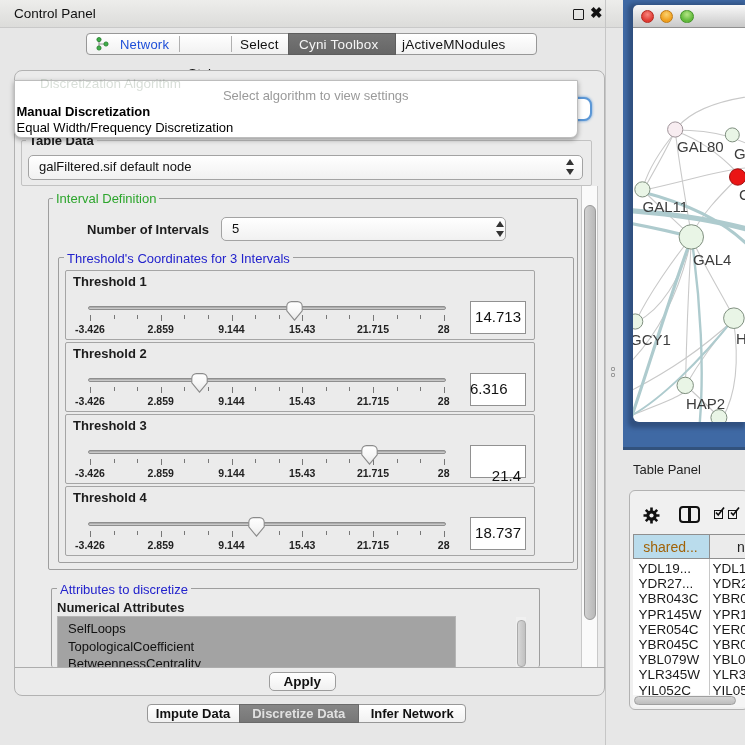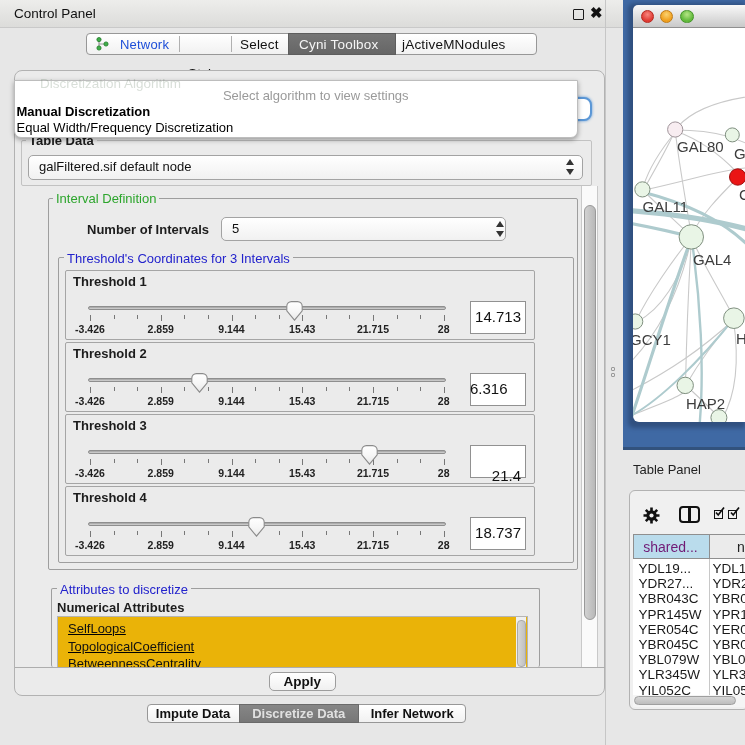--- a/index.html
+++ b/index.html
@@ -195,21 +195,21 @@
         <stop offset="1" stop-color="#e8e8e8"></stop>
       </linearGradient>
     </defs>
     <path d="M0.8 5.2 a4.6 4.6 0 0 1 4.6 -4.6 h6.2 a4.6 4.6 0 0 1 4.6 4.6 v4.6 L8.5 19.2 L0.8 9.8 Z" fill="url(#th4)" stroke="#8a8a8a" stroke-width="1.1"></path>
   </svg>
 <div class="abs" style="left:470px;top:516.5px;width:55.5px;height:33px;background:#fff;border:1px solid #919191;"></div>
 <div class="abs" style="left:470px;top:524.0px;width:51px;text-align:right;font-size:15px;color:#111;">18.737</div>
 <div class="abs" style="left:51px;top:588px;width:489px;height:79px;border:1px solid #9e9e9e;border-radius:2px;border-bottom:none;"></div>
 <div class="abs" style="left:57px;top:581.5px;font-size:13px;color:#2222cc;background:#ebebeb;padding:0 3px;">Attributes to discretize</div>
 <div class="abs" style="left:57px;top:599.5px;font-size:13px;font-weight:bold;color:#1c1c1c;">Numerical Attributes</div>
-<div class="abs" style="left:57px;top:616px;width:471px;height:51px;background:#eab308;border:1px solid #b5b5b5;border-bottom:none;overflow:hidden;text-decoration:underline;">
+<div class="abs" style="left:57px;top:616px;width:399px;height:51px;background:#a3a3a3;border:1px solid #b5b5b5;border-bottom:none;overflow:hidden;">
     <div style="padding:3px 0 0 10px;font-size:13px;color:#111;line-height:17.5px;">SelfLoops<br>TopologicalCoefficient<br>BetweennessCentrality</div>
   </div>
 <div class="abs" style="left:516px;top:617px;width:10px;height:50px;background:#f0f0f0;"></div>
 <div class="abs" style="left:516.5px;top:620px;width:9px;height:47px;background:linear-gradient(90deg,#d8d8d8,#c0c0c0);border:1px solid #aaa;border-radius:4px;"></div>
 <div class="abs" style="left:269px;top:671.5px;width:66.5px;height:19.5px;background:linear-gradient(#ffffff,#f0f0f0);border:1px solid #9d9d9d;border-radius:5px;"></div>
 <div class="abs" style="left:269px;top:673.5px;width:66.5px;text-align:center;font-size:13.5px;font-weight:bold;color:#111;">Apply</div>
 <div class="abs" style="left:147px;top:703.5px;width:319px;height:19.5px;background:linear-gradient(#ffffff,#f1f1f1);border:1px solid #979797;border-radius:4px;"></div>
 <div class="abs" style="left:239px;top:703.5px;width:119.5px;height:19.5px;background:linear-gradient(#868686,#777777);border:1px solid #6a6a6a;"></div>
 <div class="abs" style="left:147px;top:706px;width:92px;text-align:center;font-size:13px;font-weight:bold;color:#111;">Impute Data</div>
 <div class="abs" style="left:239px;top:706px;width:119.5px;text-align:center;font-size:13px;font-weight:bold;color:#e0e0e0;">Discretize Data</div>
@@ -291,21 +291,21 @@
 <div class="abs" style="left:713.5px;top:509.5px;width:9px;height:9px;border:1.5px solid #111;"></div>
 <svg class="abs" style="left:713.0px;top:504.5px;" width="13" height="13" viewBox="0 0 13 13">
     <path d="M3 7.5 L5.2 10 L11 2.5" stroke="#111" stroke-width="1.7" fill="none"></path>
   </svg>
 <div class="abs" style="left:728.0px;top:509.5px;width:9px;height:9px;border:1.5px solid #111;"></div>
 <svg class="abs" style="left:727.5px;top:504.5px;" width="13" height="13" viewBox="0 0 13 13">
     <path d="M3 7.5 L5.2 10 L11 2.5" stroke="#111" stroke-width="1.7" fill="none"></path>
   </svg>
 <div class="abs" style="left:632.5px;top:534px;width:76px;height:24.5px;background:#badcec;border:1px solid #8f8f8f;border-right:none;"></div>
 <div class="abs" style="left:708.5px;top:534px;width:40px;height:24.5px;background:#ebebeb;border:1px solid #8f8f8f;"></div>
-<div class="abs" style="left:632.5px;top:539px;width:76px;text-align:center;font-size:14px;color:#701a75;">shared...</div>
+<div class="abs" style="left:632.5px;top:539px;width:76px;text-align:center;font-size:14px;color:#a16207;">shared...</div>
 <div class="abs" style="left:737px;top:539px;font-size:14px;color:#222;">na</div>
 <div class="abs" style="left:632.5px;top:558.5px;width:115px;height:136px;background:#fff;overflow:hidden;">
 <div style="position:absolute;left:6px;top:2.5px;font-size:13.5px;color:#1a1a1a;">YDL19...</div>
 <div style="position:absolute;left:80px;top:2.5px;font-size:13.5px;color:#1a1a1a;white-space:nowrap;">YDL194W</div>
 <div style="position:absolute;left:6px;top:17.7px;font-size:13.5px;color:#1a1a1a;">YDR27...</div>
 <div style="position:absolute;left:80px;top:17.7px;font-size:13.5px;color:#1a1a1a;white-space:nowrap;">YDR277C</div>
 <div style="position:absolute;left:6px;top:32.9px;font-size:13.5px;color:#1a1a1a;">YBR043C</div>
 <div style="position:absolute;left:80px;top:32.9px;font-size:13.5px;color:#1a1a1a;white-space:nowrap;">YBR043C</div>
 <div style="position:absolute;left:6px;top:48.099999999999994px;font-size:13.5px;color:#1a1a1a;">YPR145W</div>
 <div style="position:absolute;left:80px;top:48.099999999999994px;font-size:13.5px;color:#1a1a1a;white-space:nowrap;">YPR145W</div>

